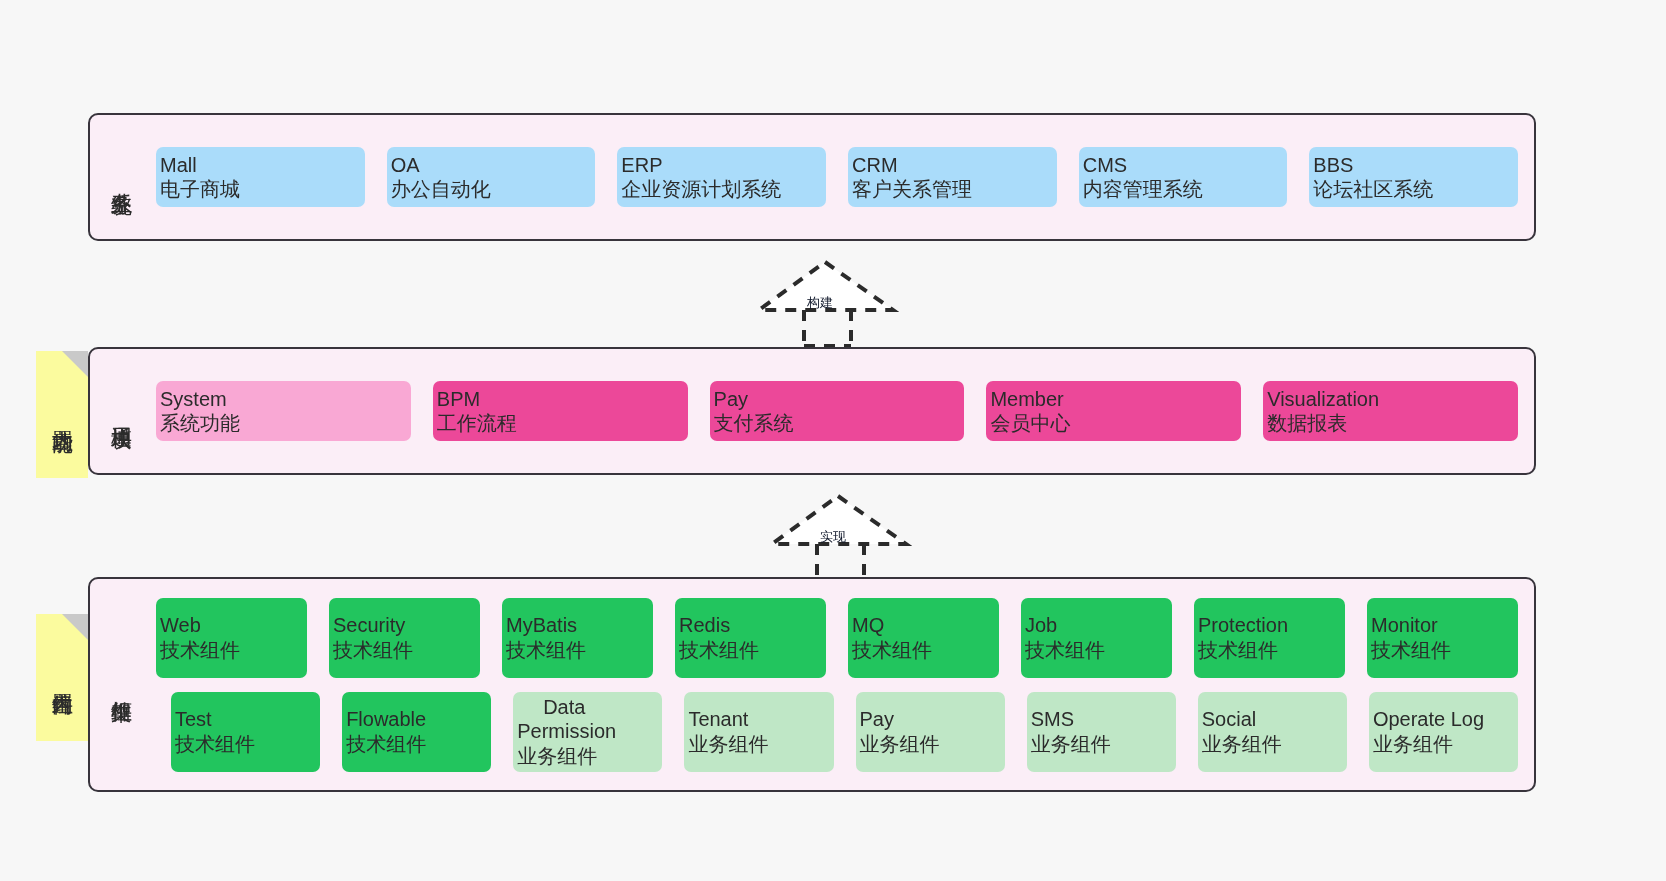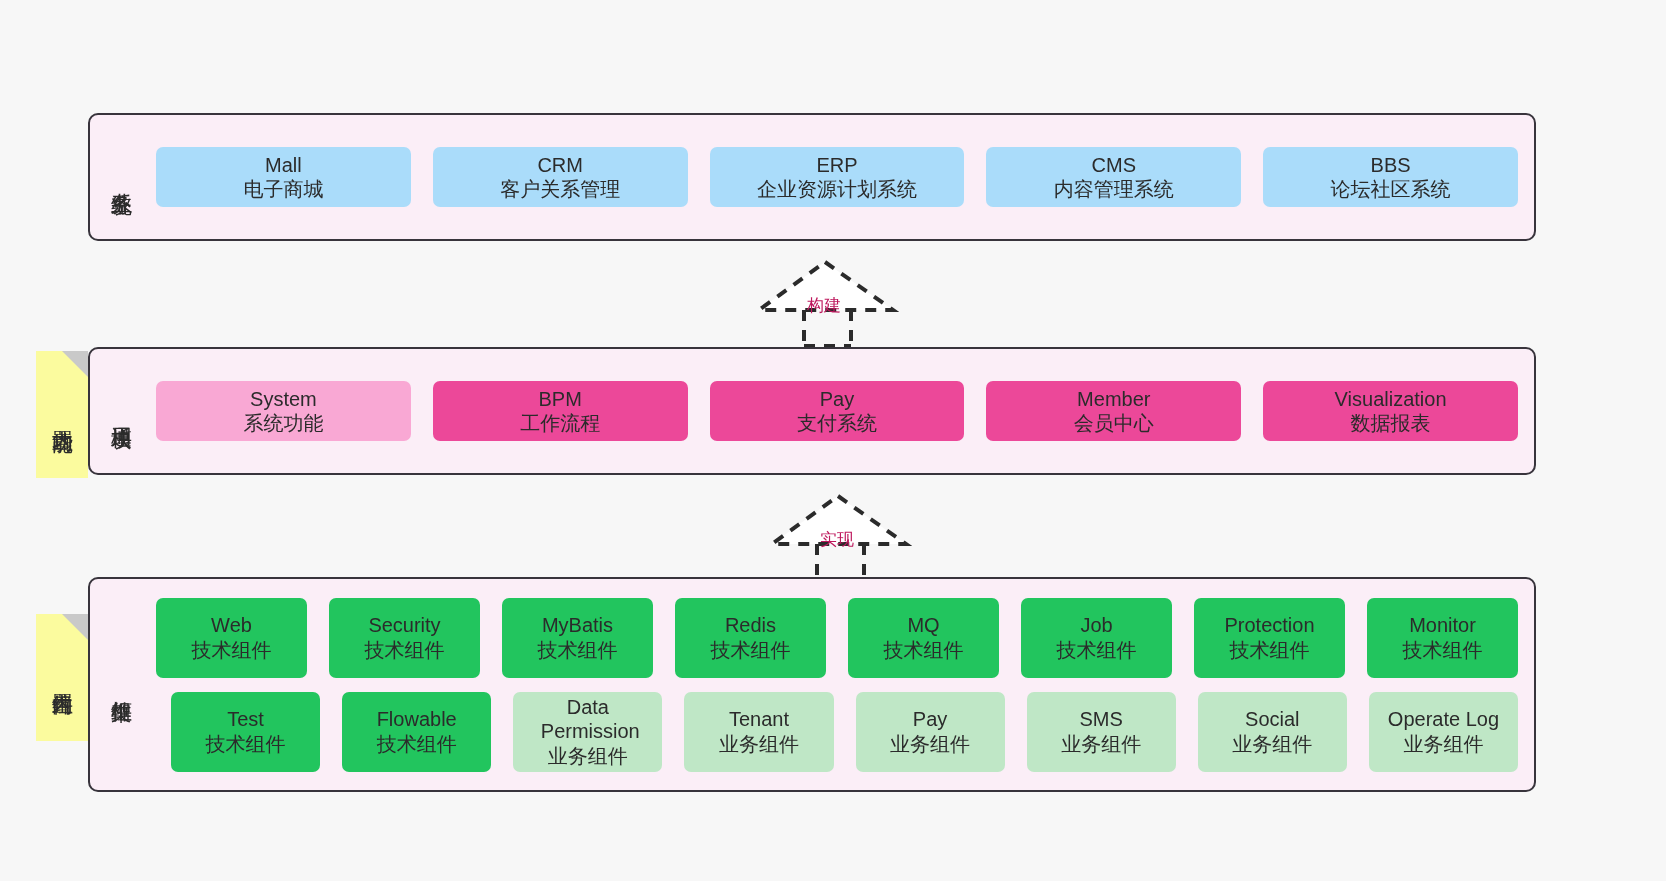--- a/index.html
+++ b/index.html
@@ -66,21 +66,21 @@
     display: flex;
     gap: 22px;
   }
 
   
   .card {
     flex: 1 1 0;
     border-radius: 7px;
     display: flex;
     flex-direction: column;
-    align-items: center;
+    align-items: flex-start;
     justify-content: center;
     text-align: center;
     box-sizing: border-box;
     padding: 6px 4px;
   }
   .card .t1 {
     font-size: 20px;
     line-height: 1.22;
   }
   .card .t2 {
@@ -121,46 +121,50 @@
     border-left: 26px solid transparent;
     border-top: 26px solid #c9c9c9;
   }
 
   
   .connector {
     position: absolute;
   }
   .connector .clabel {
     position: absolute;
-    font-size: 17px;
-    color: #be185d;
+    font-size: 13px;
+    color: #0f172a;
     background: transparent;
     white-space: nowrap;
   }
 </style>
 </head>
 <body>
 
 <div id="stage">
 
   <div class="layer" id="layer-business" style="left:88px; top:113px; width:1448px; height:128px;">
     <div class="layer-title">业务系统</div>
     <div class="layer-body">
       <div class="row">
         <div class="card c-blue">
           <div class="t1">Mall</div>
           <div class="t2">电子商城</div>
         </div>
         <div class="card c-blue">
+          <div class="t1">OA</div>
+          <div class="t2">办公自动化</div>
+        </div>
+        <div class="card c-blue">
+          <div class="t1">ERP</div>
+          <div class="t2">企业资源计划系统</div>
+        </div>
+        <div class="card c-blue">
           <div class="t1">CRM</div>
           <div class="t2">客户关系管理</div>
-        </div>
-        <div class="card c-blue">
-          <div class="t1">ERP</div>
-          <div class="t2">企业资源计划系统</div>
         </div>
         <div class="card c-blue">
           <div class="t1">CMS</div>
           <div class="t2">内容管理系统</div>
         </div>
         <div class="card c-blue">
           <div class="t1">BBS</div>
           <div class="t2">论坛社区系统</div>
         </div>
       </div>

